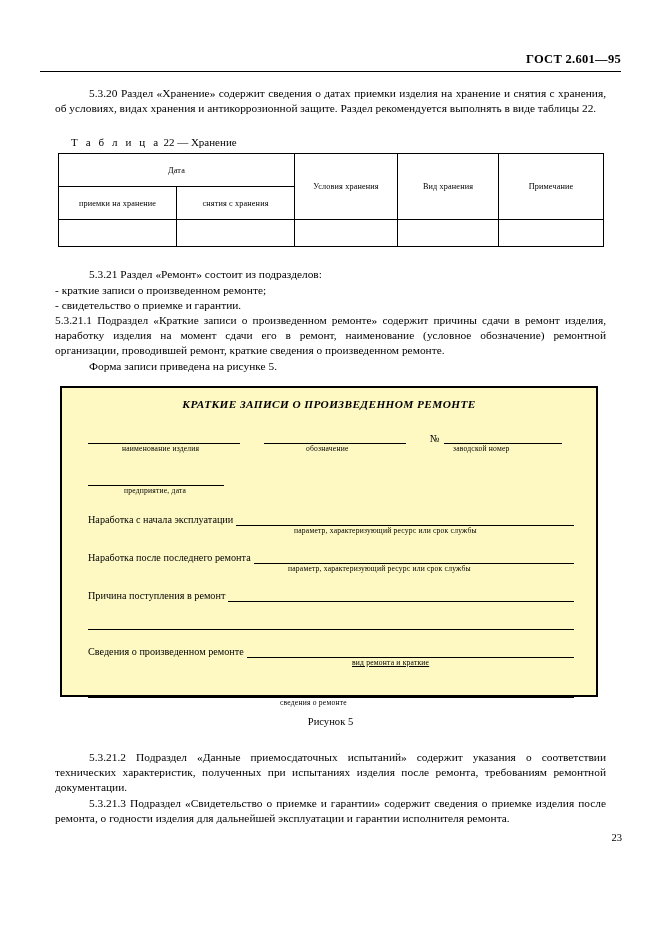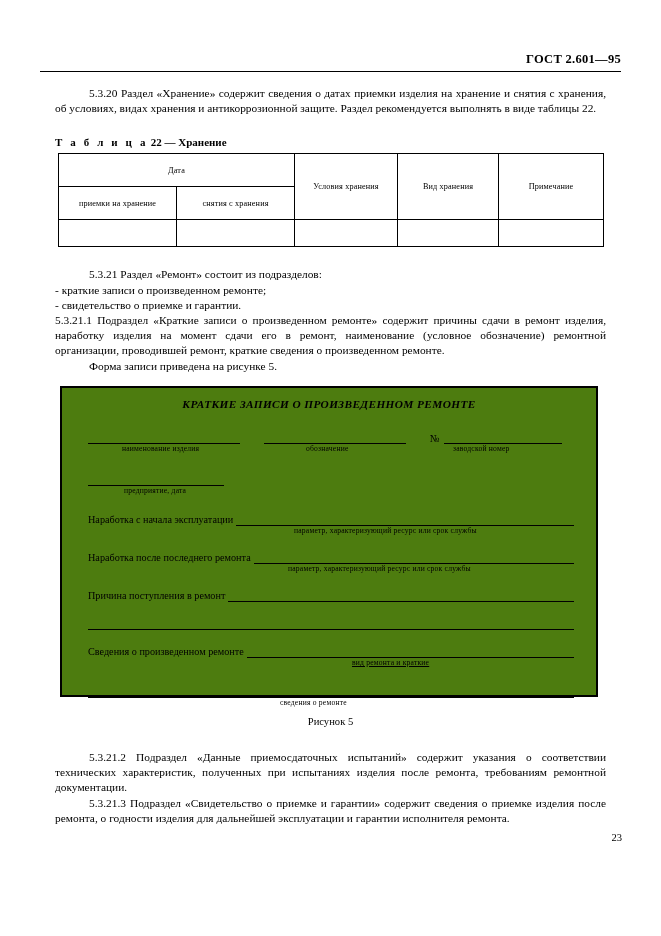--- a/index.html
+++ b/index.html
@@ -66,23 +66,22 @@
     line-height: 15.2px;
     text-align: left;
     text-indent: 0;
   }
 
   .spacer-20 { height: 20px; }
 
   
   .table-caption {
     font-size: 11px;
-    margin: 0 0 5px 0;
+    margin: 0 0 5px 16px;
     letter-spacing: 0px;
-    font-weight: bold;
   }
   .table-caption .sp {
     letter-spacing: 2.6px;
   }
 
   
   table.gost {
     border-collapse: collapse;
     width: 545px;
     table-layout: fixed;
@@ -103,21 +102,21 @@
 
   
   .figure-box {
     position: absolute;
     left: 60px;
     top: 386px;
     width: 538px;
     height: 311px;
     border: 2px solid #000;
     box-sizing: border-box;
-    background: #4d7c0f;
+    background: #fef9c3;
   }
   .fig-title {
     position: absolute;
     left: 0;
     top: 10px;
     width: 100%;
     text-align: center;
     font-size: 11.3px;
     font-weight: bold;
     font-style: italic;

